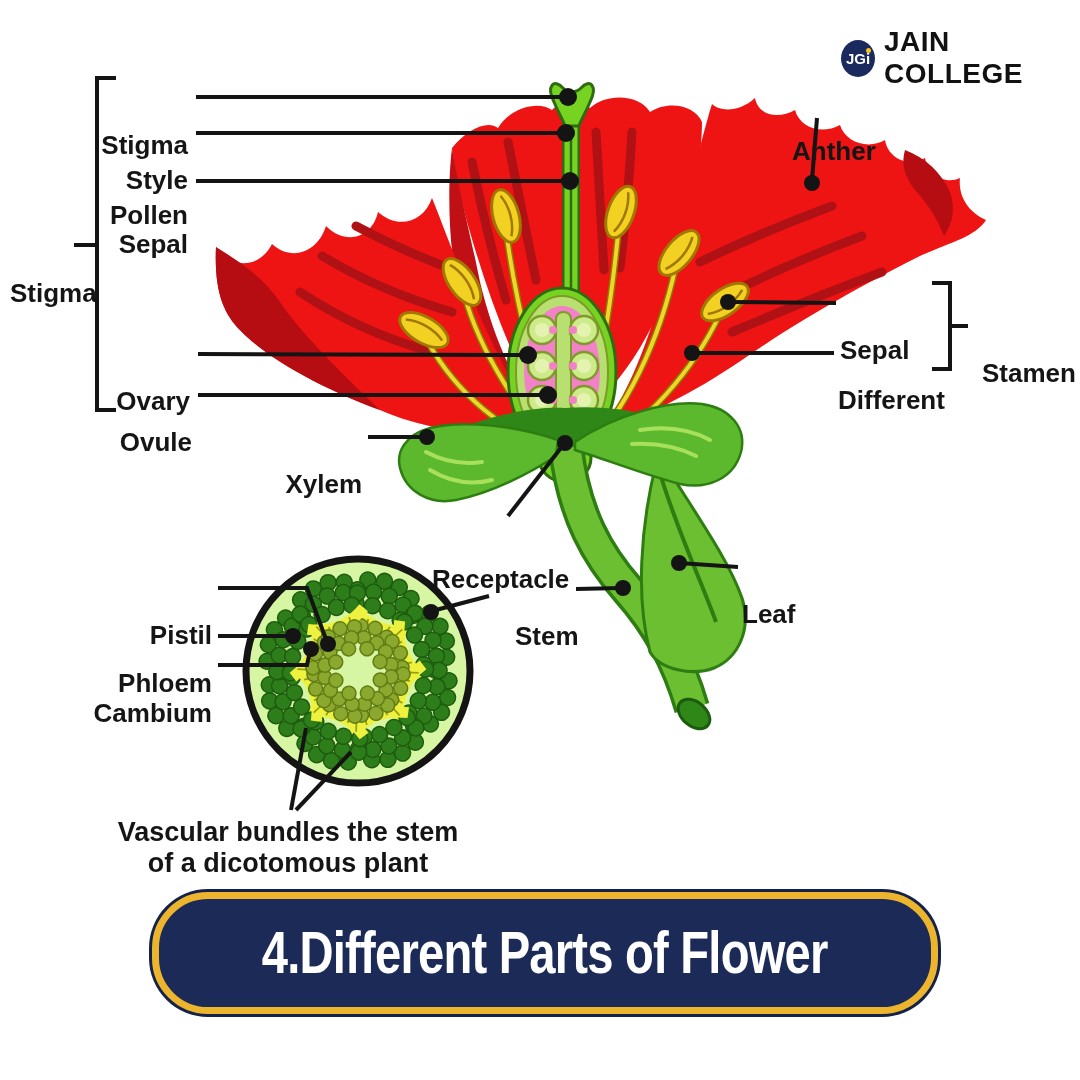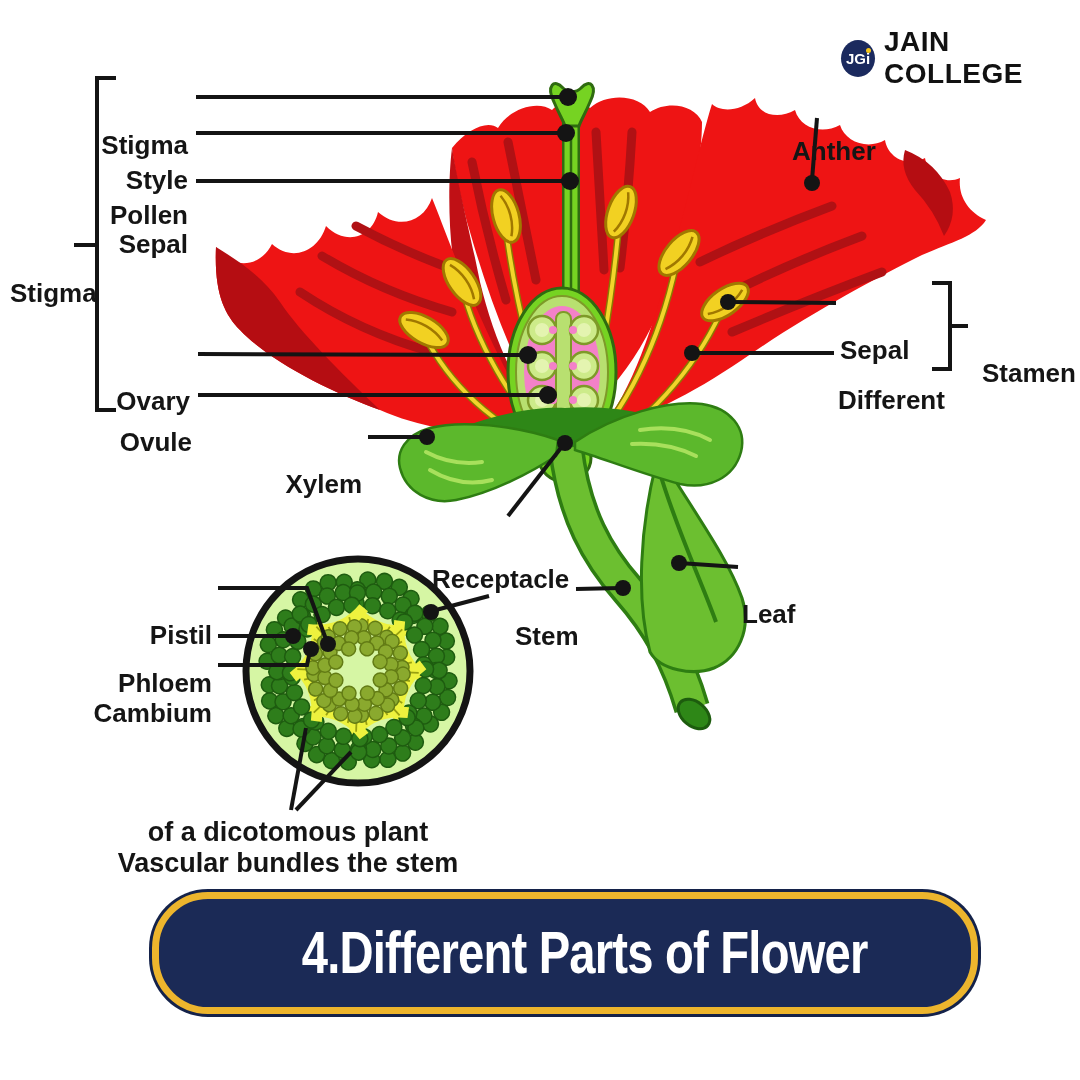--- a/index.html
+++ b/index.html
@@ -11,21 +11,21 @@
   .caption{position:absolute;left:108px;top:817px;width:360px;text-align:center;
            font-size:27px;font-weight:bold;color:#151515;line-height:31px;}
   .logo{position:absolute;left:812px;top:26px;display:flex;align-items:center;gap:9px;}
   .logo-badge{position:relative;width:37px;height:37px;border-radius:50%;background:#1b2a5e;
               display:flex;align-items:center;justify-content:center;margin-left:29px;}
   .logo-badge-text{color:#ffffff;font-size:15px;font-weight:bold;letter-spacing:0px;}
   .logo-i-dot{position:absolute;left:25px;top:8px;width:5px;height:5px;border-radius:50%;background:#f5c518;}
   .logo-name{font-size:28px;font-weight:bold;color:#111111;letter-spacing:0.5px;}
   .banner{position:absolute;left:152px;top:892px;width:772px;height:108px;background:#1b2a56;
           border:7px solid #edb52d;border-radius:56px;box-shadow:0 0 0 3px #14224a;
-          display:flex;align-items:center;justify-content:center;padding-left:40px;}
+          display:flex;align-items:center;justify-content:center;}
   .banner-title{display:inline-block;color:#ffffff;font-size:59px;font-weight:bold;
                 transform:scaleX(0.8);letter-spacing:-1px;white-space:nowrap;}
 </style>
 </head>
 <body>
 
 <div class="canvas">
 
   <svg class="art" width="1080" height="1080" viewBox="0 0 1080 1080">
     <defs>
@@ -285,21 +285,21 @@
   <div class="lbl" style="left:838px;top:339px">Different</div>
   <div class="lbl" style="left:982px;top:312px">Stamen</div>
   <div class="lbl" style="left:432px;top:518px">Receptacle</div>
   <div class="lbl" style="left:515px;top:575px">Stem</div>
   <div class="lbl" style="left:742px;top:553px">Leaf</div>
   <div class="lbl right" style="right:868px;top:574px">Pistil</div>
   <div class="lbl right" style="right:868px;top:622px">Phloem</div>
   <div class="lbl right" style="right:868px;top:652px">Cambium</div>
 
   <div class="caption">
+    <div>Vascular bundles the stem</div>
     <div>of a dicotomous plant</div>
-    <div>Vascular bundles the stem</div>
   </div>
 
   <div class="banner">
     <span class="banner-title">4.Different Parts of Flower</span>
   </div>
 
 </div>
 
 </body></html>

